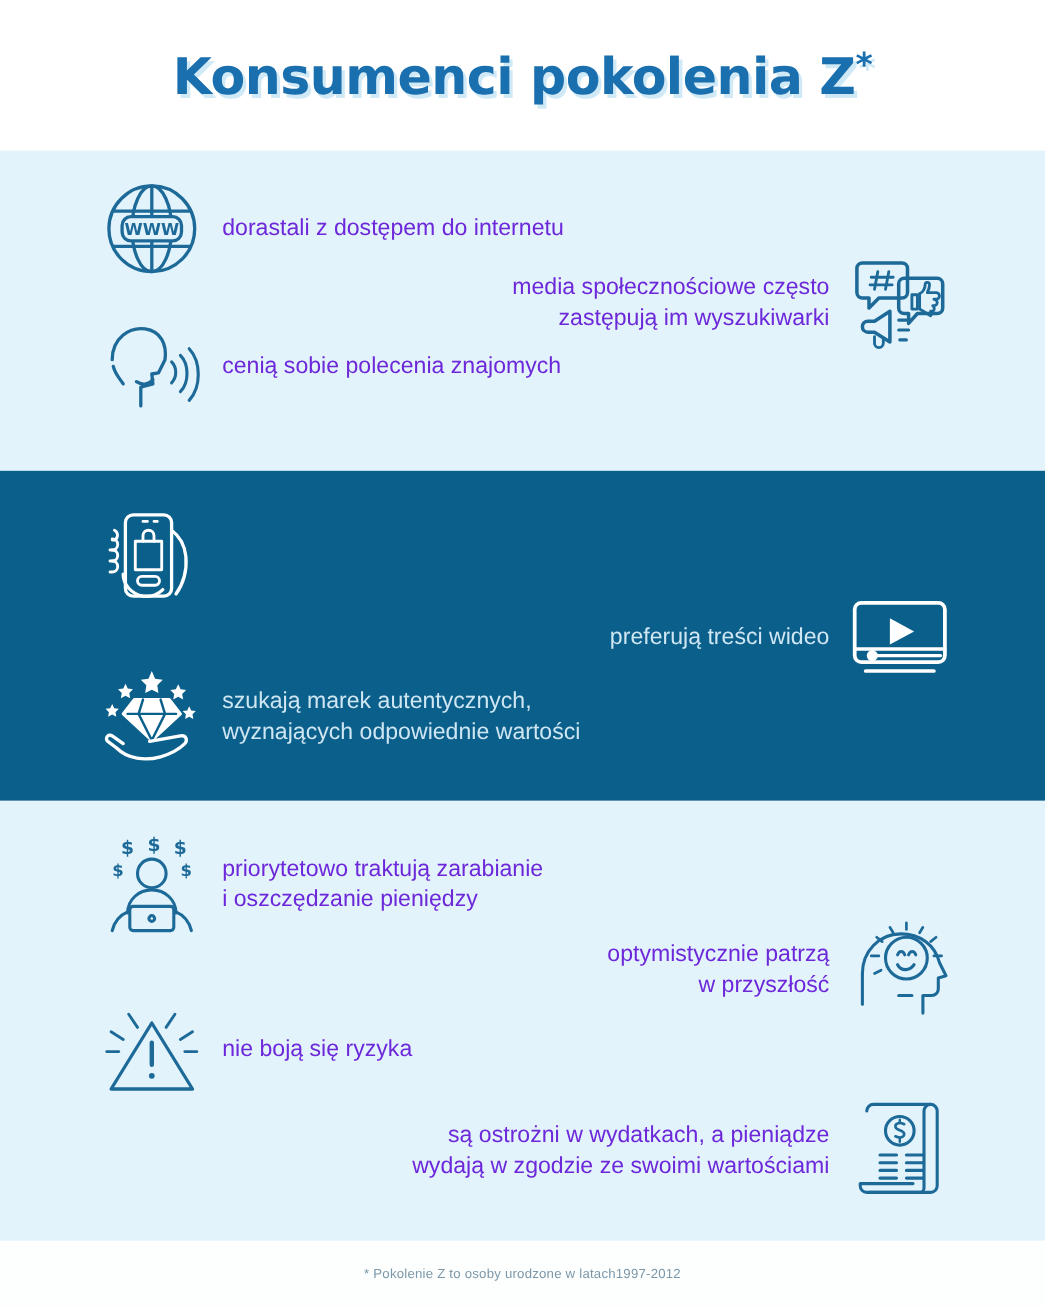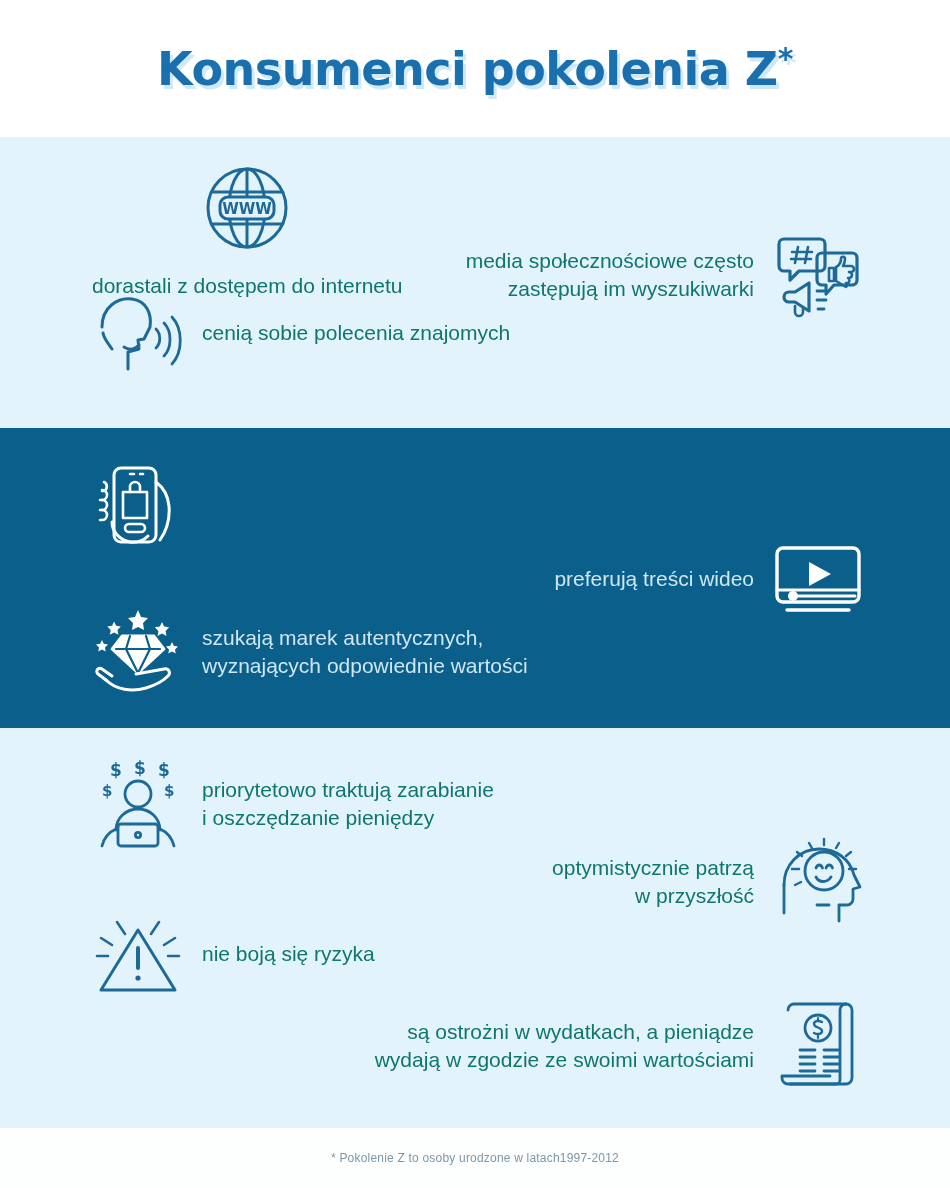--- a/index.html
+++ b/index.html
@@ -69,21 +69,21 @@
     gap: 18px;
   }
   .row.left  { left: 92px; }
   .row.right { right: 86px; flex-direction: row; }
 
   .row-text {
     font-family: "Liberation Sans", sans-serif;
     font-weight: 300;
     font-size: 21px;
     line-height: 1.32;
-    color: #0f766e;
+    color: #6d28d9;
     white-space: pre-line;
   }
   .row-text.dark-bg { color: #cfe6f3; }
   .row.right .row-text { text-align: right; }
 
   .icon-box {
     width: 92px;
     height: 92px;
     flex: 0 0 92px;
     display: flex;
@@ -106,21 +106,21 @@
 <body>
 
 <div class="page">
 
   <div class="header">
     <div class="title"><span>Konsumenci pokolenia Z</span><span class="star">*</span></div>
   </div>
 
   <div class="band band-light band-1">
 
-    <div class="row left" style="top: 25px; flex-direction: column;">
+    <div class="row left" style="top: 25px;">
       <div class="icon-box">
         <svg width="88" height="88" viewBox="0 0 88 88" fill="none" stroke="#1d6a99" stroke-width="3">
           <circle cx="44" cy="44" r="39"></circle>
           <ellipse cx="44" cy="44" rx="18" ry="39"></ellipse>
           <line x1="44" y1="5" x2="44" y2="83"></line>
           <path d="M8 28 H80"></path>
           <path d="M8 60 H80"></path>
           <rect x="17" y="33" width="54" height="22" rx="8" fill="#e2f3fc"></rect>
           <text x="44" y="49.5" font-family="DejaVu Sans, sans-serif" font-size="15" font-weight="700" fill="#1d6a99" stroke="none" text-anchor="middle">WWW</text>
         </svg>

